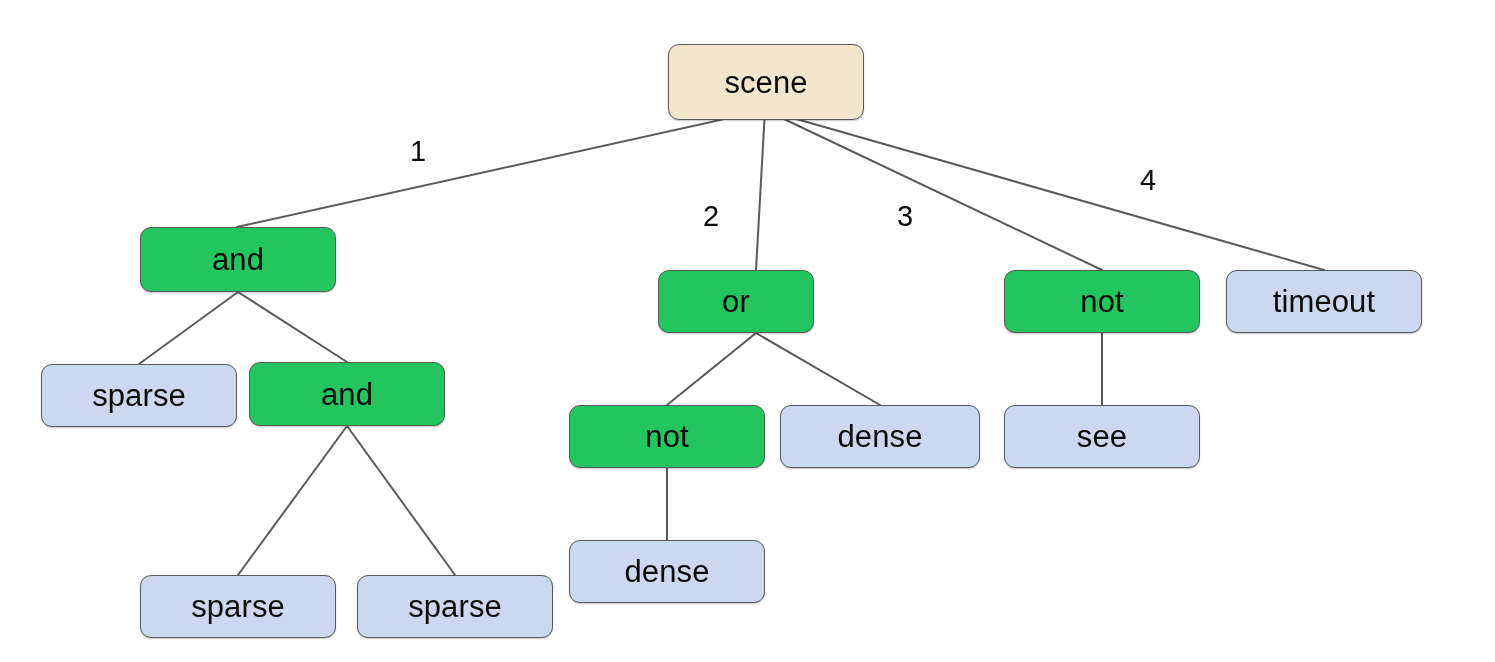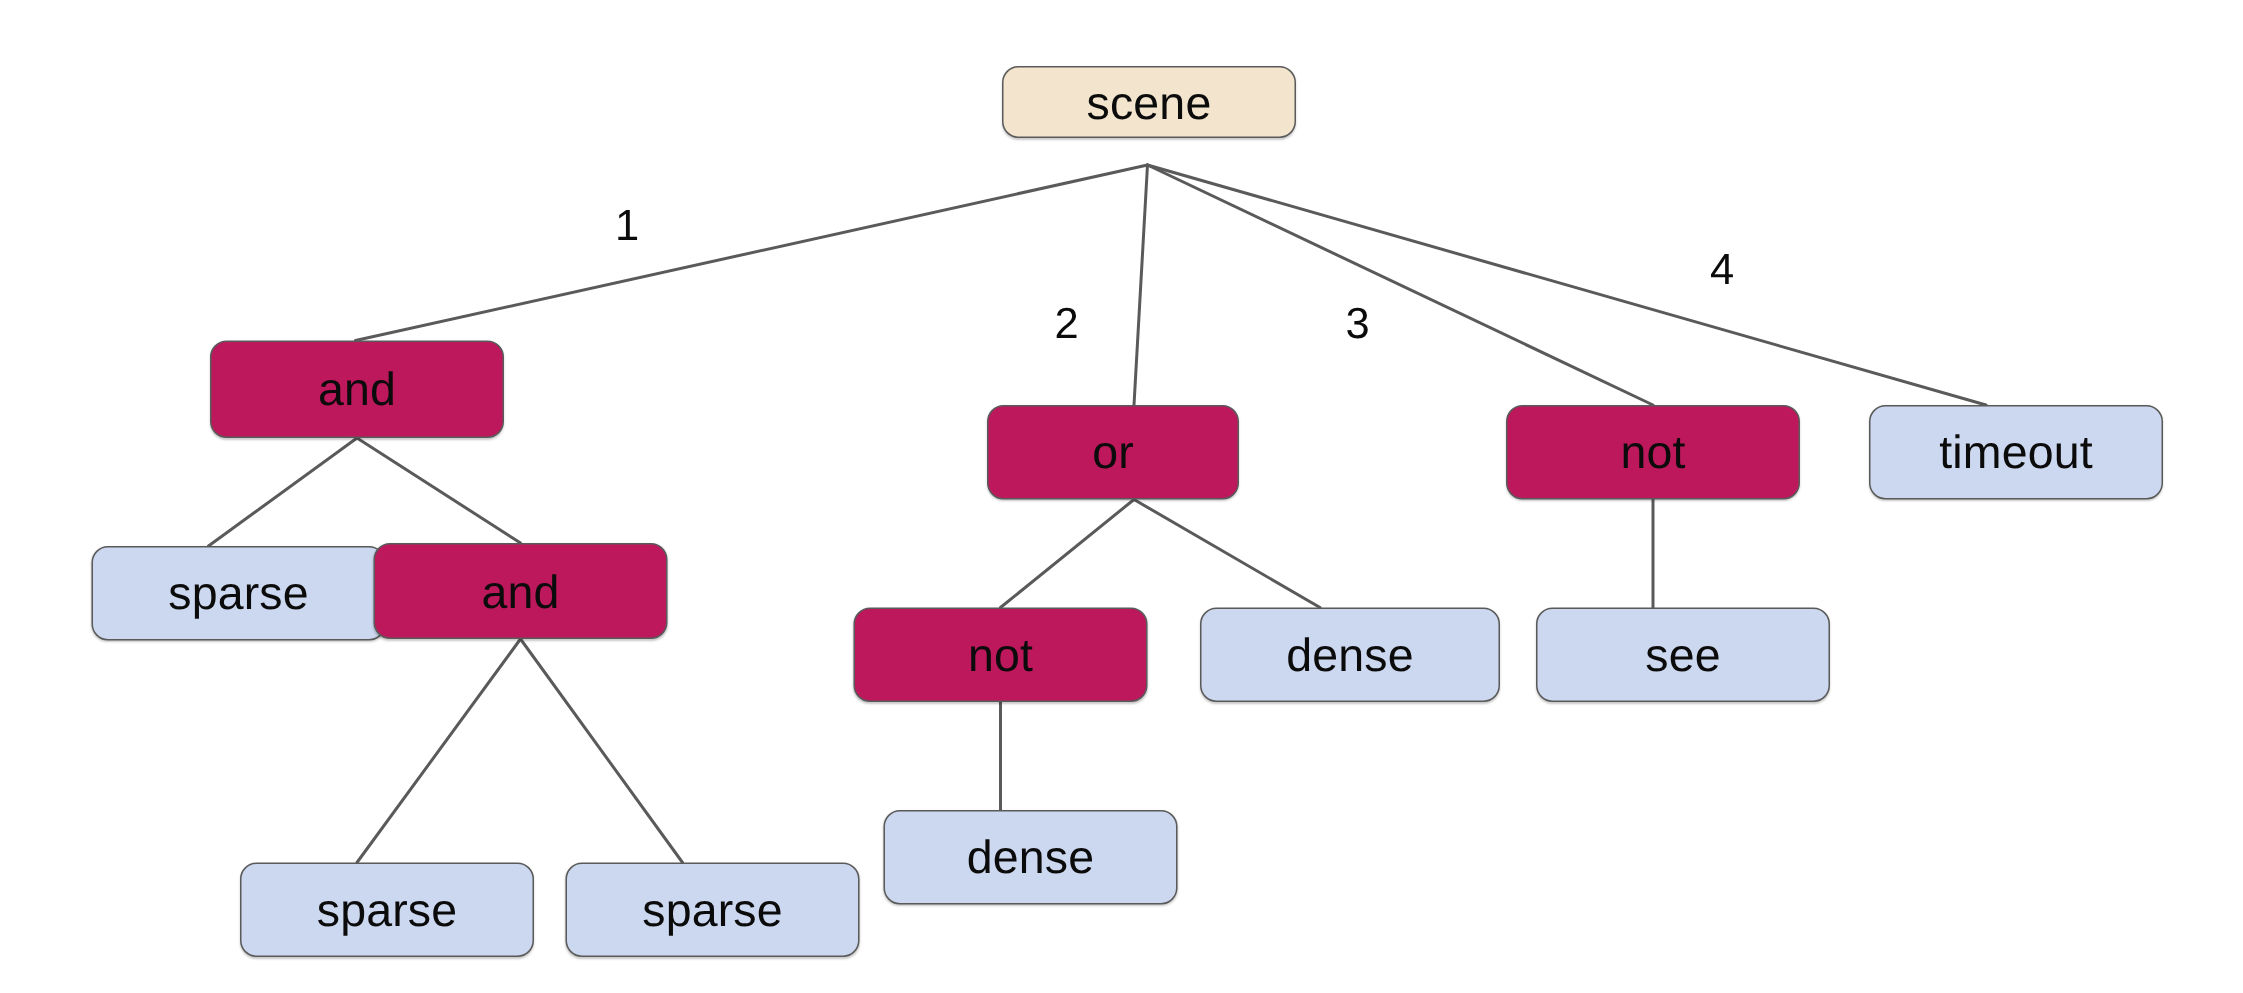--- a/index.html
+++ b/index.html
@@ -37,25 +37,24 @@
     color: #0b0b0b;
     line-height: 1;
     letter-spacing: 0.1px;
     box-shadow: 0 1px 1.5px rgba(0,0,0,0.22);
     white-space: nowrap;
   }
   .node-root {
     background: #f2e4cd;
   }
   .node-op {
-    background: #be185d;
+    background: #22c55e;
   }
   .node-leaf {
     background: #ccd8ef;
-    margin-left: 20px;
   }
   .edge-label {
     position: absolute;
     font-size: 29px;
     color: #0b0b0b;
     line-height: 1;
     white-space: nowrap;
   }
 </style>
 </head>
@@ -70,23 +69,23 @@
       <line x1="238" y1="292" x2="139" y2="364" stroke="#5a5a5a" stroke-width="2" stroke-linecap="round"></line>
       <line x1="238" y1="292" x2="347" y2="362" stroke="#5a5a5a" stroke-width="2" stroke-linecap="round"></line>
       <line x1="347" y1="426" x2="238" y2="575" stroke="#5a5a5a" stroke-width="2" stroke-linecap="round"></line>
       <line x1="347" y1="426" x2="455" y2="575" stroke="#5a5a5a" stroke-width="2" stroke-linecap="round"></line>
       <line x1="756" y1="333" x2="667" y2="405" stroke="#5a5a5a" stroke-width="2" stroke-linecap="round"></line>
       <line x1="756" y1="333" x2="880" y2="405" stroke="#5a5a5a" stroke-width="2" stroke-linecap="round"></line>
       <line x1="667" y1="468" x2="667" y2="540" stroke="#5a5a5a" stroke-width="2" stroke-linecap="round"></line>
       <line x1="1102" y1="333" x2="1102" y2="405" stroke="#5a5a5a" stroke-width="2" stroke-linecap="round"></line>
     </svg>
   <div id="node-layer">
-      <div class="node node-root" style="left: 668px; top: 44px; width: 196px; height: 48px;">scene</div>
+      <div class="node node-root" style="left: 668px; top: 44px; width: 196px; height: 76px;">scene</div>
       <div class="node node-op" style="left: 140px; top: 227px; width: 196px; height: 65px;">and</div>
-      <div class="node node-op" style="left: 658px; top: 270px; width: 168px; height: 63px;">or</div>
+      <div class="node node-op" style="left: 658px; top: 270px; width: 156px; height: 63px;">or</div>
       <div class="node node-op" style="left: 1004px; top: 270px; width: 196px; height: 63px;">not</div>
       <div class="node node-leaf" style="left: 1226px; top: 270px; width: 196px; height: 63px;">timeout</div>
       <div class="node node-leaf" style="left: 41px; top: 364px; width: 196px; height: 63px;">sparse</div>
       <div class="node node-op" style="left: 249px; top: 362px; width: 196px; height: 64px;">and</div>
       <div class="node node-op" style="left: 569px; top: 405px; width: 196px; height: 63px;">not</div>
       <div class="node node-leaf" style="left: 780px; top: 405px; width: 200px; height: 63px;">dense</div>
       <div class="node node-leaf" style="left: 1004px; top: 405px; width: 196px; height: 63px; text-align: right;">see</div>
       <div class="node node-leaf" style="left: 569px; top: 540px; width: 196px; height: 63px;">dense</div>
       <div class="node node-leaf" style="left: 140px; top: 575px; width: 196px; height: 63px;">sparse</div>
       <div class="node node-leaf" style="left: 357px; top: 575px; width: 196px; height: 63px;">sparse</div>

